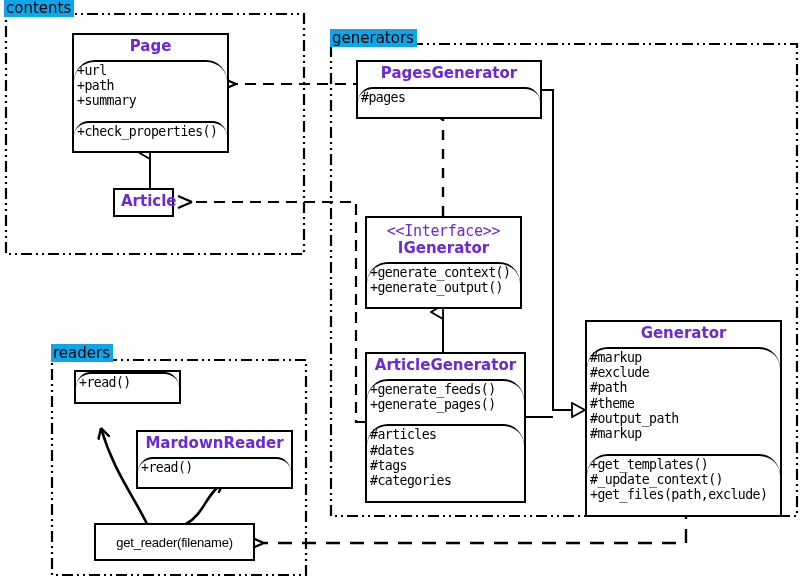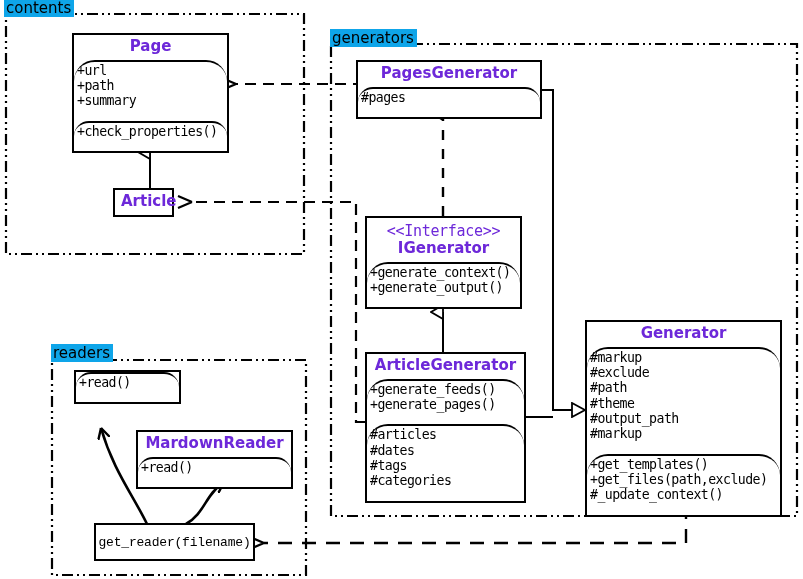--- a/index.html
+++ b/index.html
@@ -69,21 +69,21 @@
     position: absolute;
     box-sizing: border-box;
     border: 2px solid #000;
     background: #ffffff;
     z-index: 5;
     display: flex;
     align-items: center;
     justify-content: center;
   }
   .plain-box span {
-    font-family: Liberation Mono, monospace;
+    font-family: Liberation Sans, sans-serif;
     font-size: 13px;
     color: #000;
     letter-spacing: -0.2px;
   }
   
   .pkg-label {
     position: absolute;
     font-family: "DejaVu Sans", sans-serif;
     font-size: 15px;
     color: #000;
@@ -198,22 +198,22 @@
     <div class="uml-sep uml-compart">
       <div>#markup</div>
       <div>#exclude</div>
       <div>#path</div>
       <div>#theme</div>
       <div>#output_path</div>
       <div>#markup</div>
     </div>
     <div class="uml-sep uml-compart">
       <div>+get_templates()</div>
+      <div>#_update_context()</div>
       <div>+get_files(path,exclude)</div>
-      <div>#_update_context()</div>
     </div>
   </div>
 
   <div class="uml-class" style="left:74px; top:370px; width:107px;">
     <div class="uml-sep uml-compart">
       <div>+read()</div>
     </div>
   </div>
 
   <div class="uml-class" style="left:136px; top:430px; width:157px;">

